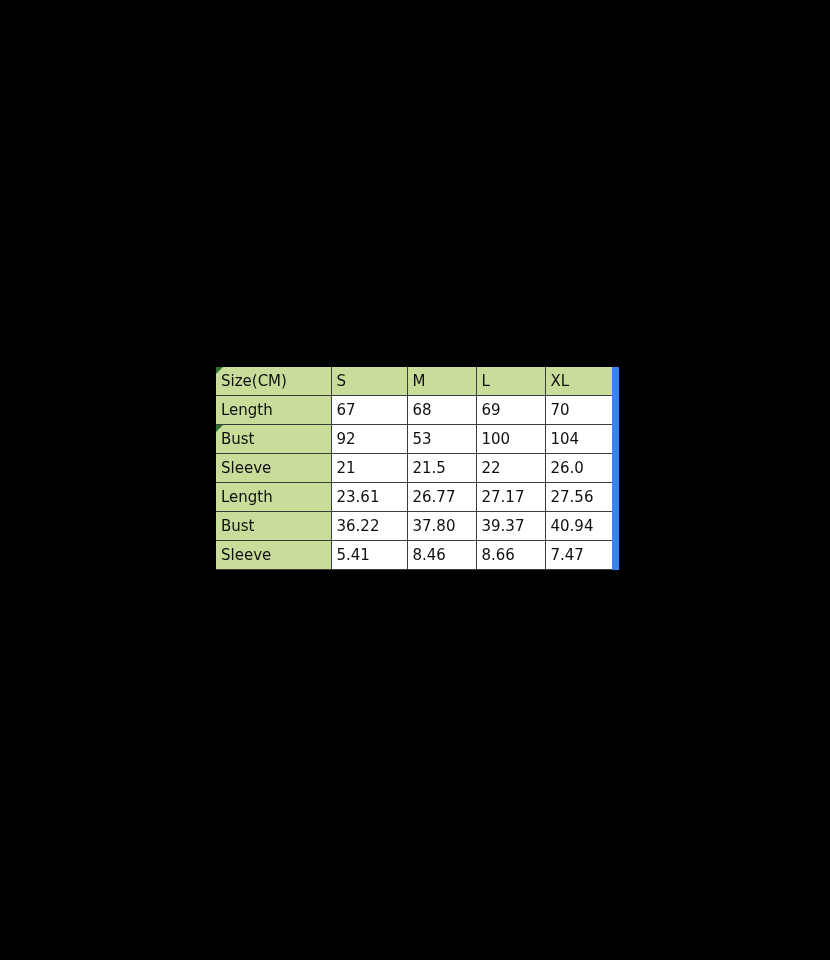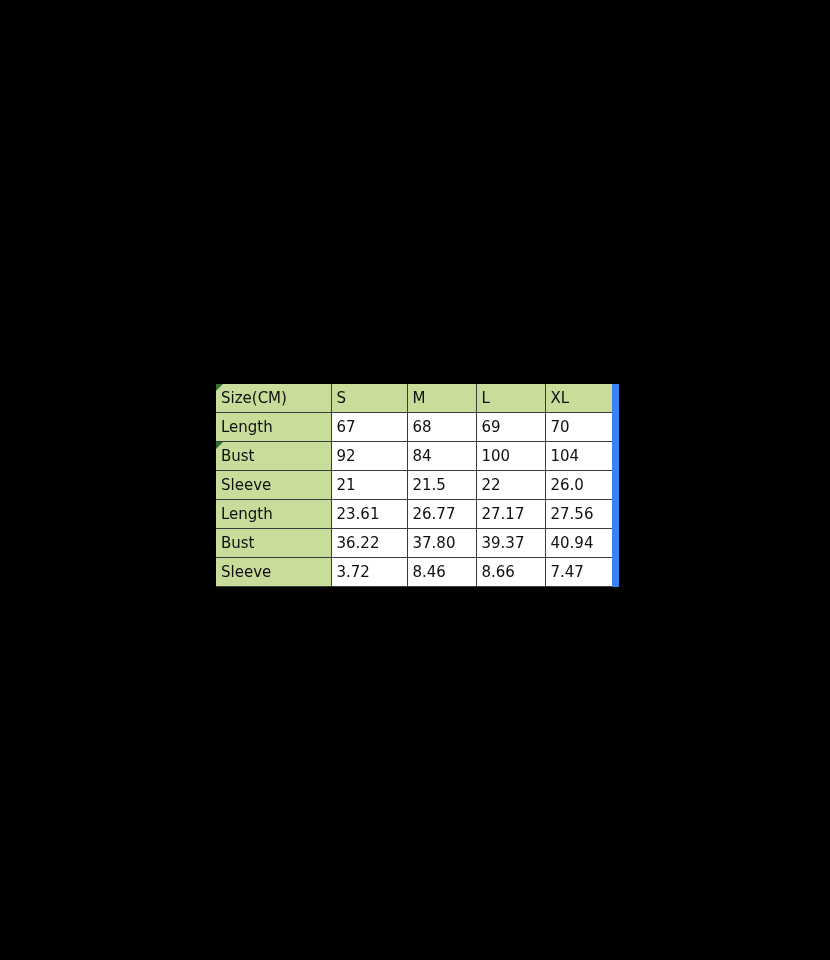--- a/index.html
+++ b/index.html
@@ -23,21 +23,20 @@
 
   
   #size-chart-table {
     position: absolute;
     left: 216px;
     top: 367px;
     width: 399px;
     border-collapse: collapse;
     table-layout: fixed;
     background: #0369a1;
-    margin-top: 17px;
   }
 
   #size-chart-table td {
     height: 28px;
     padding: 0 0 0 5px;
     margin: 0;
     font-family: "DejaVu Sans", sans-serif;
     font-size: 15px;
     line-height: 28px;
     color: #101010;
@@ -123,21 +122,21 @@
         <td><span>69</span></td>
         <td><span>70</span></td>
       </tr>
 
       <tr>
         <td class="green label-green">
           <span class="comment-marker"></span>
           <span>Bust</span>
         </td>
         <td><span>92</span></td>
-        <td><span>84</span></td>
+        <td><span>53</span></td>
         <td><span>100</span></td>
         <td><span>104</span></td>
       </tr>
 
       <tr>
         <td class="green label-green"><span>Sleeve</span></td>
         <td><span>21</span></td>
         <td><span>21.5</span></td>
         <td><span>22</span></td>
         <td><span>26.0</span></td>
@@ -155,21 +154,21 @@
       <tr>
         <td class="green label-green"><span>Bust</span></td>
         <td><span>36.22</span></td>
         <td><span>37.80</span></td>
         <td><span>39.37</span></td>
         <td><span>40.94</span></td>
       </tr>
 
       <tr>
         <td class="green label-green"><span>Sleeve</span></td>
-        <td><span>3.72</span></td>
+        <td><span>5.41</span></td>
         <td><span>8.46</span></td>
         <td><span>8.66</span></td>
         <td><span>7.47</span></td>
       </tr>
 
     </tbody>
   </table>
 
 </div>
 

